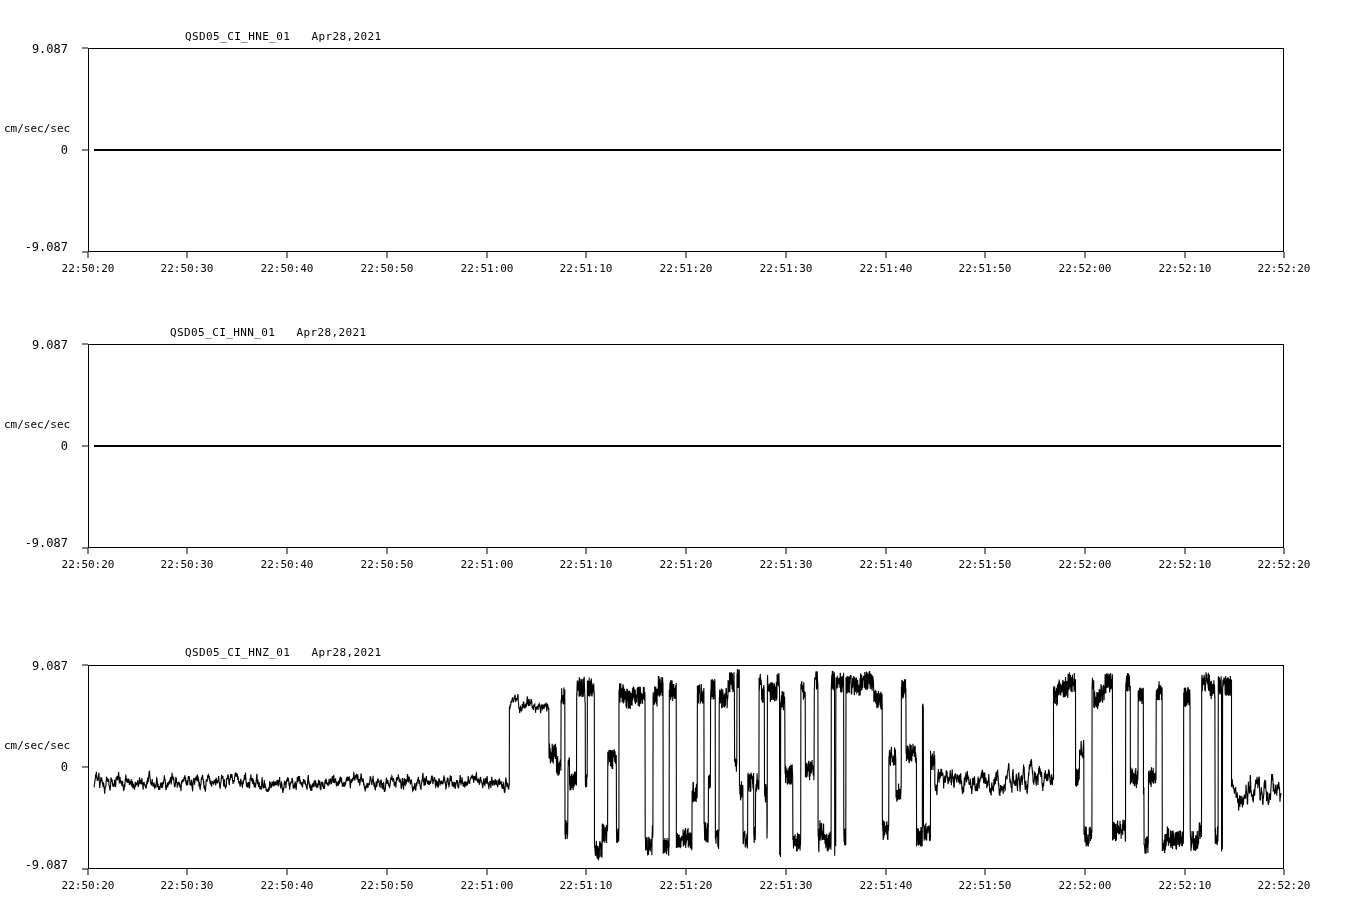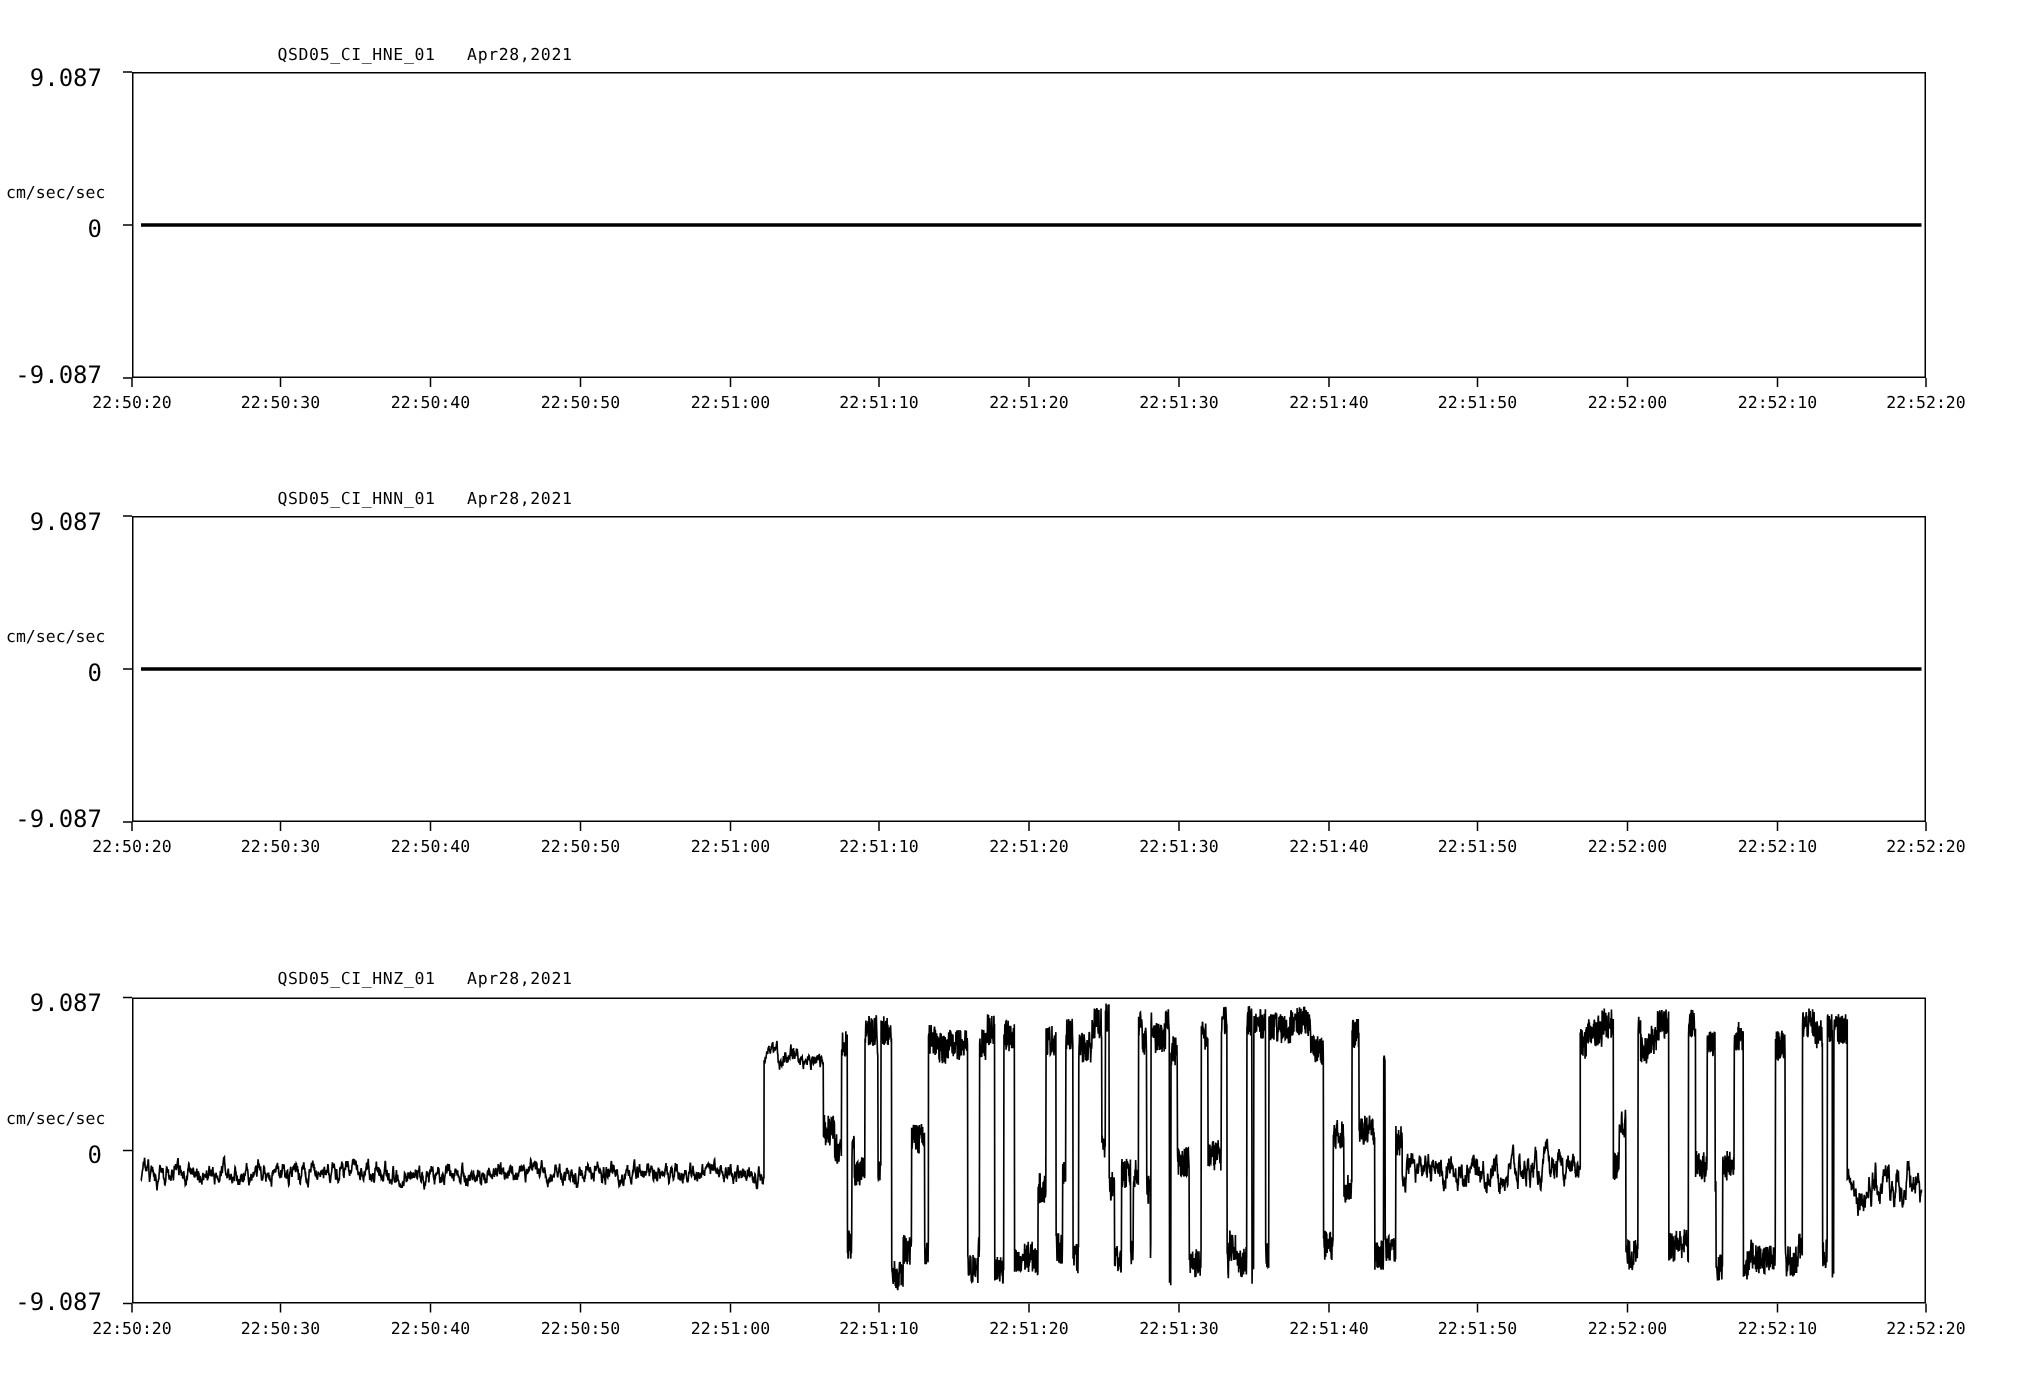--- a/index.html
+++ b/index.html
@@ -37,21 +37,21 @@
     font-family: "DejaVu Sans Mono", monospace;
   }
   .axis-unit {
     position: absolute;
     font-size: 11px;
     white-space: pre;
     font-family: "DejaVu Sans Mono", monospace;
   }
   .ylabel {
     position: absolute;
-    font-size: 16px;
+    font-size: 12px;
     text-align: right;
     white-space: pre;
     font-family: "DejaVu Sans Mono", monospace;
   }
   .frame {
     position: absolute;
     border: 1px solid #000;
     box-sizing: border-box;
     background: #fff;
   }
@@ -127,21 +127,21 @@
       <span style="left:786px;">22:51:30</span>
       <span style="left:886px;">22:51:40</span>
       <span style="left:985px;">22:51:50</span>
       <span style="left:1085px;">22:52:00</span>
       <span style="left:1185px;">22:52:10</span>
       <span style="left:1284px;">22:52:20</span>
     </div>
   </div>
 
   <div class="panel panel-2">
-    <div class="plot-title" style="left:185px; top:8px;">QSD05_CI_HNN_01   Apr28,2021</div>
+    <div class="plot-title" style="left:170px; top:8px;">QSD05_CI_HNN_01   Apr28,2021</div>
 
     <div class="ylabel" style="left:0px; top:20px; width:68px;">9.087</div>
 
     <div class="axis-unit" style="left:4px; top:100px;">cm/sec/sec</div>
 
     <div class="ylabel" style="left:0px; top:121px; width:68px;">0</div>
 
     <div class="ylabel" style="left:0px; top:218px; width:68px;">-9.087</div>
 
     <div class="frame" style="left:88px; top:26px; width:1196px; height:204px;"></div>

